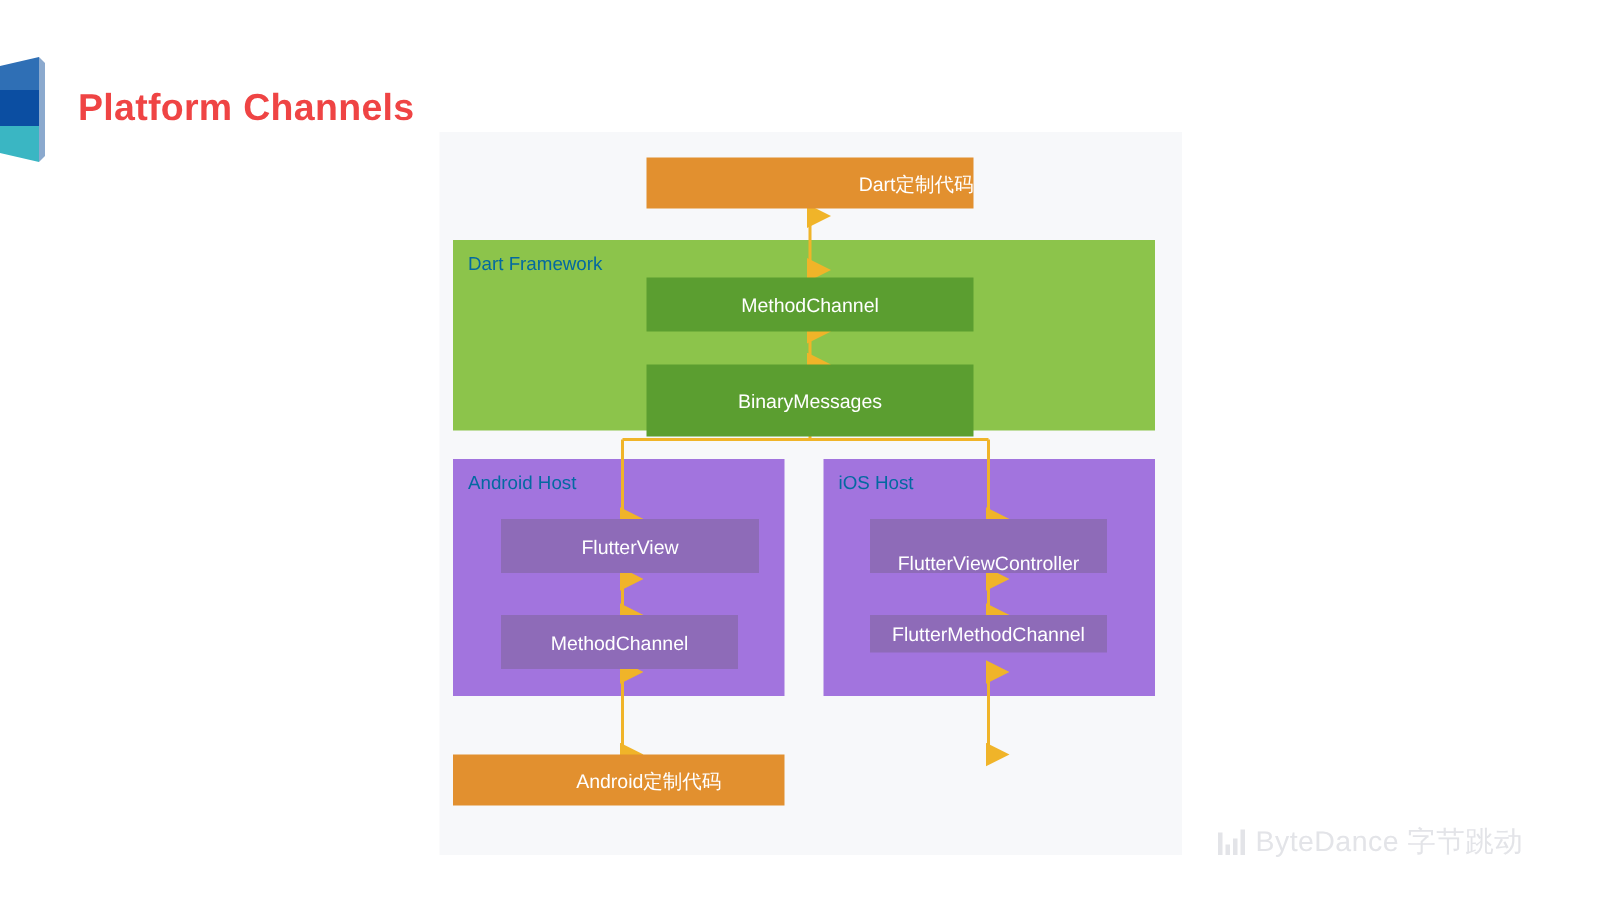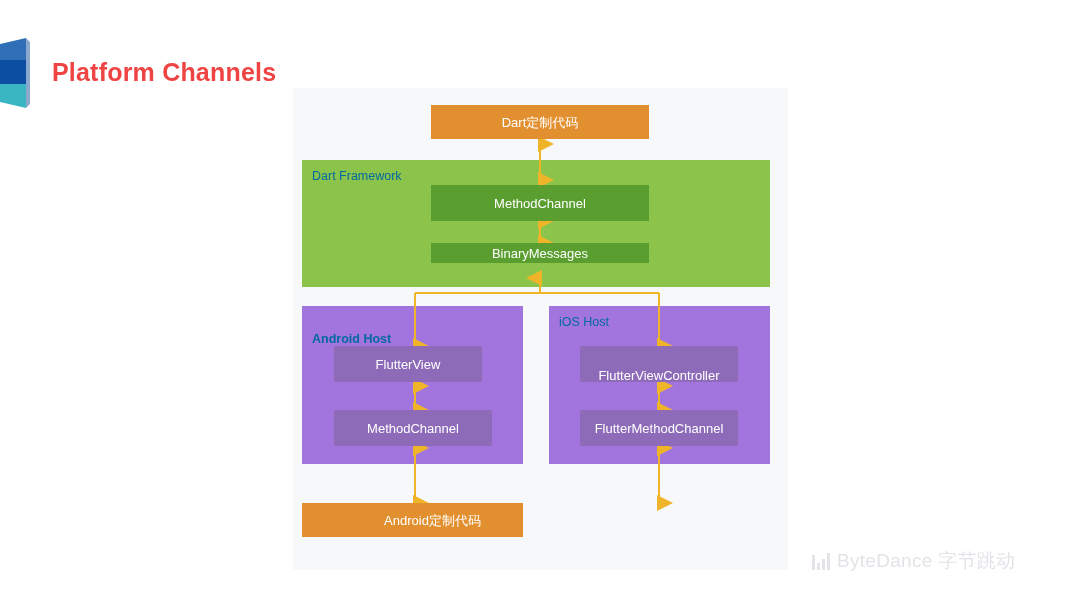--- a/index.html
+++ b/index.html
@@ -163,54 +163,54 @@
 
     <line x1="122" y1="298" x2="122" y2="322" stroke="#f0b429" stroke-width="2" marker-start="url(#ah-up)" marker-end="url(#ah-down)"></line>
 
     <line x1="122" y1="360" x2="122" y2="415" stroke="#f0b429" stroke-width="2" marker-start="url(#ah-up)" marker-end="url(#ah-down)"></line>
 
     <line x1="366" y1="298" x2="366" y2="322" stroke="#f0b429" stroke-width="2" marker-start="url(#ah-up)" marker-end="url(#ah-down)"></line>
 
     <line x1="366" y1="360" x2="366" y2="415" stroke="#f0b429" stroke-width="2" marker-start="url(#ah-up)" marker-end="url(#ah-down)"></line>
   </svg>
 
-  <div class="node node-orange" style="left:138px; top:17px; width:218px; height:34px;">
+  <div class="node node-orange" style="left:138px; top:17px; width:218px; height:34px;justify-content:flex-end;">
     <span>Dart定制代码</span>
   </div>
 
   <div class="panel panel-green" style="left:9px; top:72px; width:468px; height:127px;"></div>
   <div class="panel-label" style="left:19px; top:82px;">Dart Framework</div>
 
   <div class="node node-green-dark" style="left:138px; top:97px; width:218px; height:36px;">
     <span>MethodChannel</span>
   </div>
 
-  <div class="node node-green-dark" style="left:138px; top:155px; width:218px; height:20px;">
+  <div class="node node-green-dark" style="left:138px; top:155px; width:218px; height:48px;">
     <span>BinaryMessages</span>
   </div>
 
   <div class="panel panel-purple" style="left:9px; top:218px; width:221px; height:158px;"></div>
-  <div class="panel-label" style="left:19px; top:245px;font-weight:bold;">Android Host</div>
-
-  <div class="node node-purple-dark" style="left:41px; top:258px; width:148px; height:36px;">
+  <div class="panel-label" style="left:19px; top:228px;">Android Host</div>
+
+  <div class="node node-purple-dark" style="left:41px; top:258px; width:172px; height:36px;">
     <span>FlutterView</span>
   </div>
 
   <div class="node node-purple-dark" style="left:41px; top:322px; width:158px; height:36px;">
     <span>MethodChannel</span>
   </div>
 
   <div class="panel panel-purple" style="left:256px; top:218px; width:221px; height:158px;"></div>
   <div class="panel-label" style="left:266px; top:228px;">iOS Host</div>
 
   <div class="node node-purple-dark" style="left:287px; top:258px; width:158px; height:36px;align-items:flex-end;">
     <span>FlutterViewController</span>
   </div>
 
-  <div class="node node-purple-dark" style="left:287px; top:322px; width:158px; height:36px;">
+  <div class="node node-purple-dark" style="left:287px; top:322px; width:158px; height:25px;">
     <span>FlutterMethodChannel</span>
   </div>
 
   <div class="node node-orange" style="left:9px; top:415px; width:221px; height:34px;padding-left:40px;">
     <span>Android定制代码</span>
   </div>
 
 
 </div>
 

